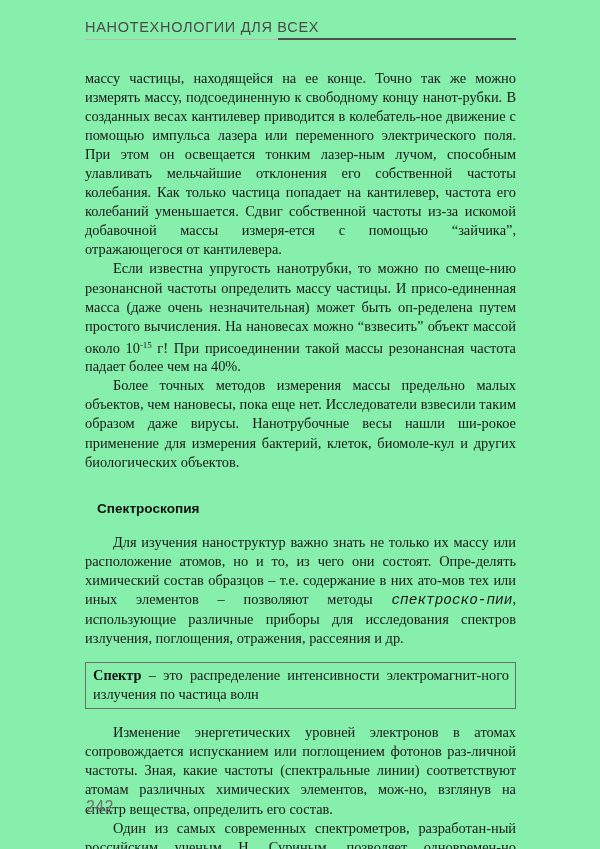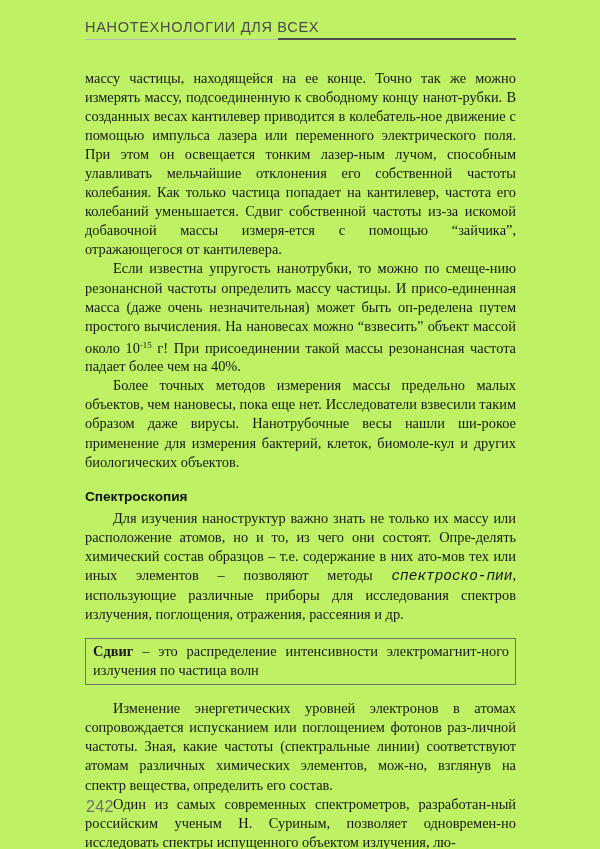--- a/index.html
+++ b/index.html
@@ -11,21 +11,21 @@
     width: 600px;
     height: 849px;
     position: relative;
     font-family: "Liberation Serif", serif;
     overflow: hidden;
   }
 
   .page {
     position: absolute;
     inset: 0;
-    background: #bef264;
+    background: #86efac;
   }
 
   
   .header {
     position: absolute;
     left: 85px;
     top: 18px;
     width: 431px;
     height: 22px;
   }
@@ -81,21 +81,21 @@
     letter-spacing: -0.1px;
   }
 
   .ital {
     font-style: italic;
     font-family: Liberation Mono, monospace;
   }
 
   
   h2.subhead {
-    margin: 0;
+    margin: 12px;
     font-family: "Liberation Sans", sans-serif;
     font-size: 13.6px;
     font-weight: bold;
     color: #111111;
     line-height: 19px;
   }
 
   .gap-subhead-before { height: 15px; }
   .gap-subhead-after  { height: 3px; }
 
@@ -152,21 +152,21 @@
     <p class="body indent">Более точных методов измерения массы предельно малых объектов, чем нановесы, пока еще нет. Исследователи взвесили таким образом даже вирусы. Нанотрубочные весы нашли ши-рокое применение для измерения бактерий, клеток, биомоле-кул и других биологических объектов.</p>
 
     <div class="gap-subhead-before"></div>
     <h2 class="subhead">Спектроскопия</h2>
     <div class="gap-subhead-after"></div>
 
     <p class="body indent"><span>Для изучения наноструктур важно знать не только их массу или расположение атомов, но и то, из чего они состоят. Опре-делять химический состав образцов – т.е. содержание в них ато-мов тех или иных элементов – позволяют методы </span><span class="ital">спектроско-пии</span><span>, использующие различные приборы для исследования спектров излучения, поглощения, отражения, рассеяния и др.</span></p>
 
     <div class="gap-box-before"></div>
     <div class="definition-box">
-      <p><span class="term">Сдвиг</span><span> – это распределение интенсивности электромагнит-ного излучения по частица волн</span></p>
+      <p><span class="term">Спектр</span><span> – это распределение интенсивности электромагнит-ного излучения по частица волн</span></p>
     </div>
     <div class="gap-box-after"></div>
 
     <p class="body indent">Изменение энергетических уровней электронов в атомах сопровождается испусканием или поглощением фотонов раз-личной частоты.  Зная, какие частоты (спектральные линии) соответствуют атомам различных химических элементов, мож-но, взглянув на спектр вещества, определить его состав.</p>
 
     <p class="body indent">Один из самых современных спектрометров, разработан-ный российским ученым Н. Суриным, позволяет одновремен-но исследовать спектры испущенного объектом излучения, лю-</p>
 
   </div>
 
   <div class="page-number">242</div>

